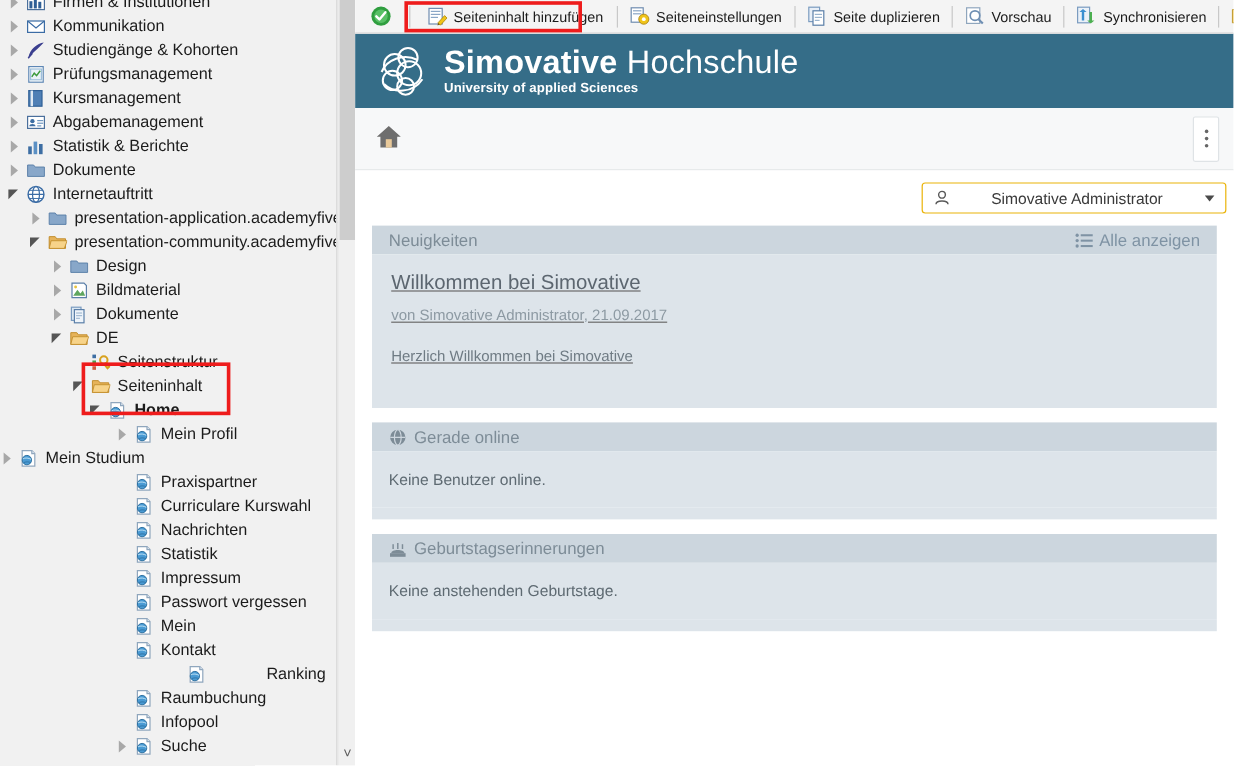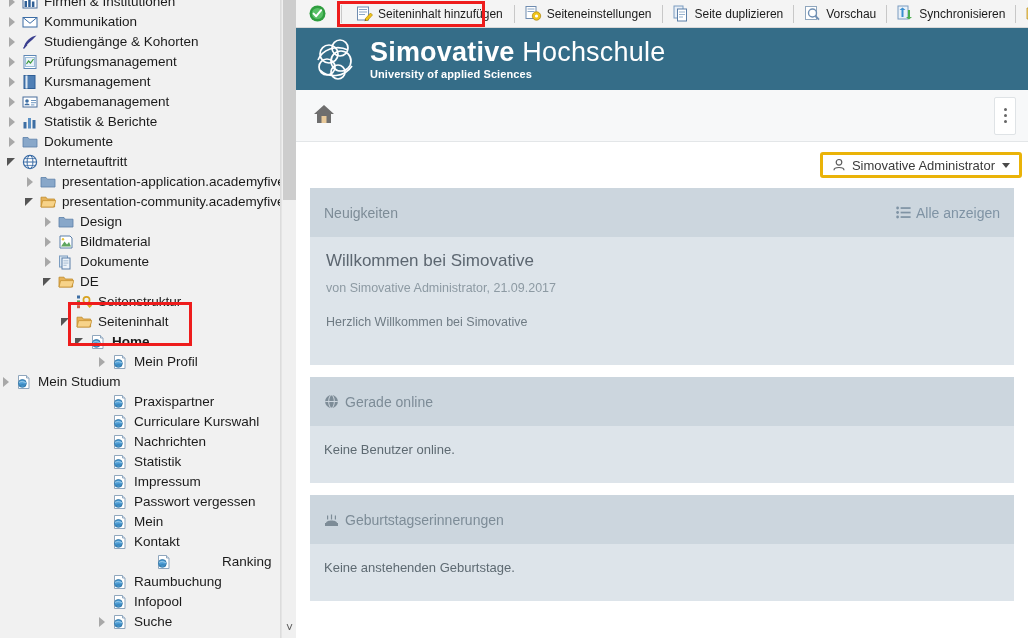--- a/index.html
+++ b/index.html
@@ -184,40 +184,41 @@
   
   #user-row {
     height: 46px;
     display: flex; align-items: center; justify-content: flex-end;
     padding-right: 6px;
     background: #fff;
   }
   #user-btn {
     display: flex; align-items: center;
     height: 26px;
-    border: 3px solid #eab308;
+    border: 1px solid #eab308;
     border-radius: 3px;
     background: #fff;
     padding: 0 9px;
     font-size: 13px;
     color: #3a3a3a;
+    gap: 28px;
   }
   #user-btn .caret {
     width: 0;height: 0;margin-left: 7px;
     border-left: 4px solid transparent;
     border-right: 4px solid transparent;
     border-top: 5px solid #4a4a4a;
   }
 
   
   #portlets { padding: 0 14px; }
   .portlet { margin-bottom: 0; }
   .p-head {
     background: #ccd6de;
-    height: 49px;
+    height: 24px;
     display: flex; align-items: center; justify-content: space-between;
     padding: 0 14px;
     color: #7d8c97;
     font-size: 14px;
   }
   .p-head .p-title { display: flex; align-items: center; }
   .p-head .p-title .hico { margin-right: 6px; display: flex; align-items: center; }
   .p-link {
     display: flex; align-items: center;
     color: #7f93a4; font-size: 14px;
@@ -791,21 +792,21 @@
                 <circle cx="1.6" cy="6.5" r="1.4" fill="#7f93a4"></circle>
                 <circle cx="1.6" cy="11" r="1.4" fill="#7f93a4"></circle>
                 <rect x="4.6" y="1.2" width="10" height="1.7" fill="#7f93a4"></rect>
                 <rect x="4.6" y="5.7" width="10" height="1.7" fill="#7f93a4"></rect>
                 <rect x="4.6" y="10.2" width="10" height="1.7" fill="#7f93a4"></rect>
               </svg>
             </span>
             <span>Alle anzeigen</span>
           </span>
         </div>
-        <div class="p-body" style="padding:10px 14px 4px 14px;">
+        <div class="p-body" style="padding:10px 14px 4px 14px;text-decoration:underline;">
           <div class="news-title">Willkommen bei Simovative</div>
           <div class="news-meta">von Simovative Administrator, 21.09.2017</div>
           <div class="news-text">Herzlich Willkommen bei Simovative</div>
           <div style="height:28px;"></div>
         </div>
       </div>
 
       <div class="p-gap"></div>
 
       <div class="portlet">

